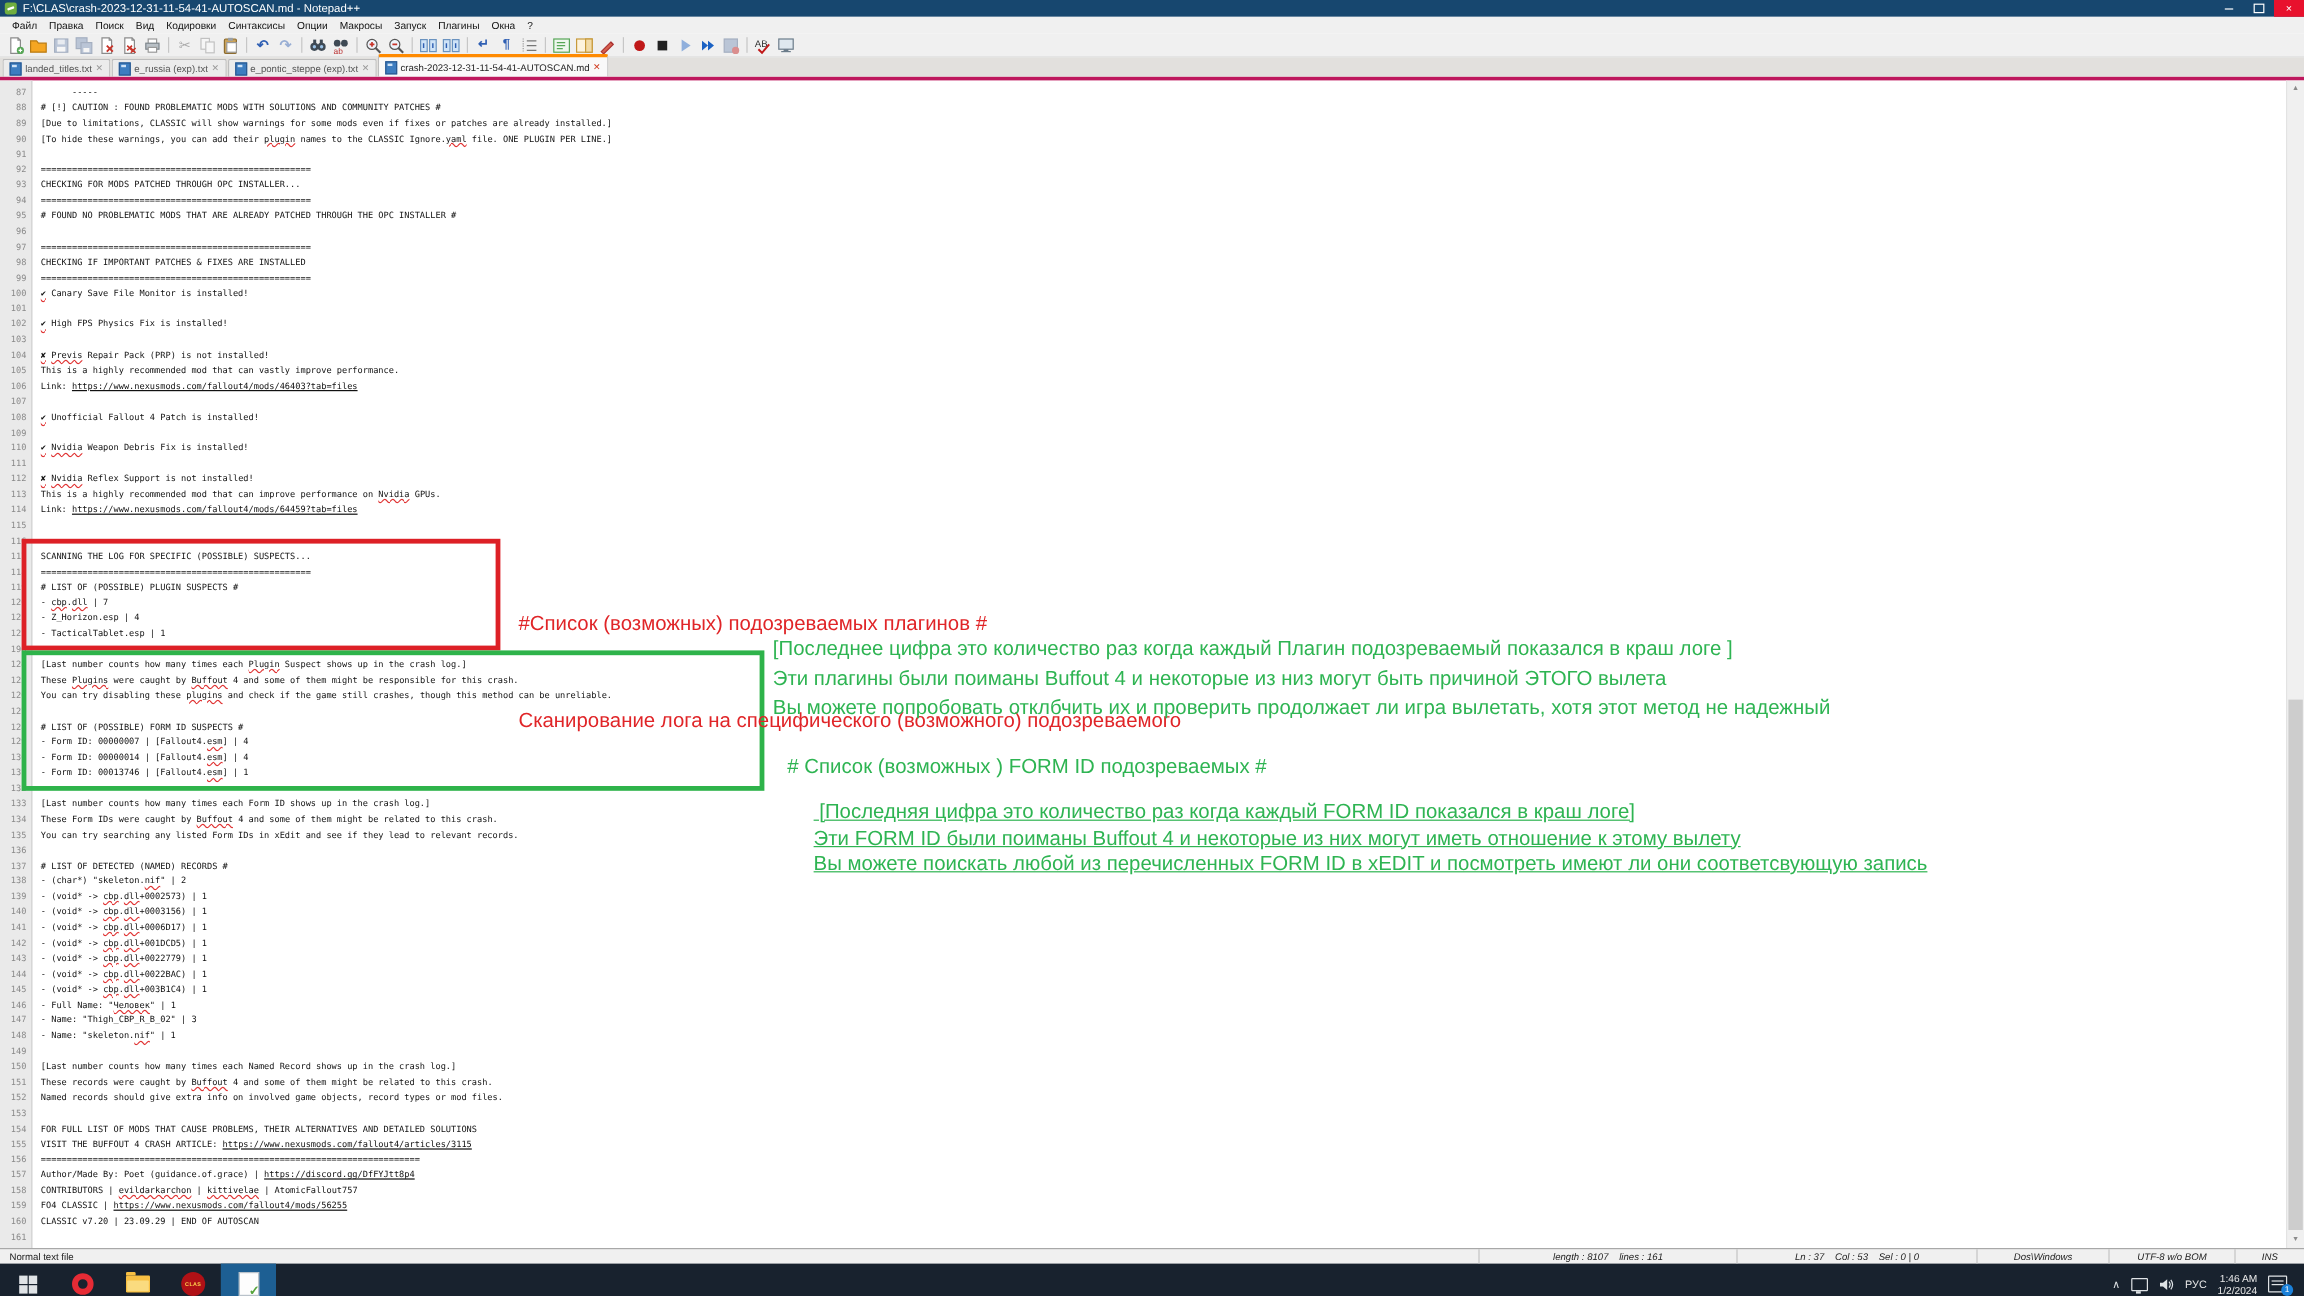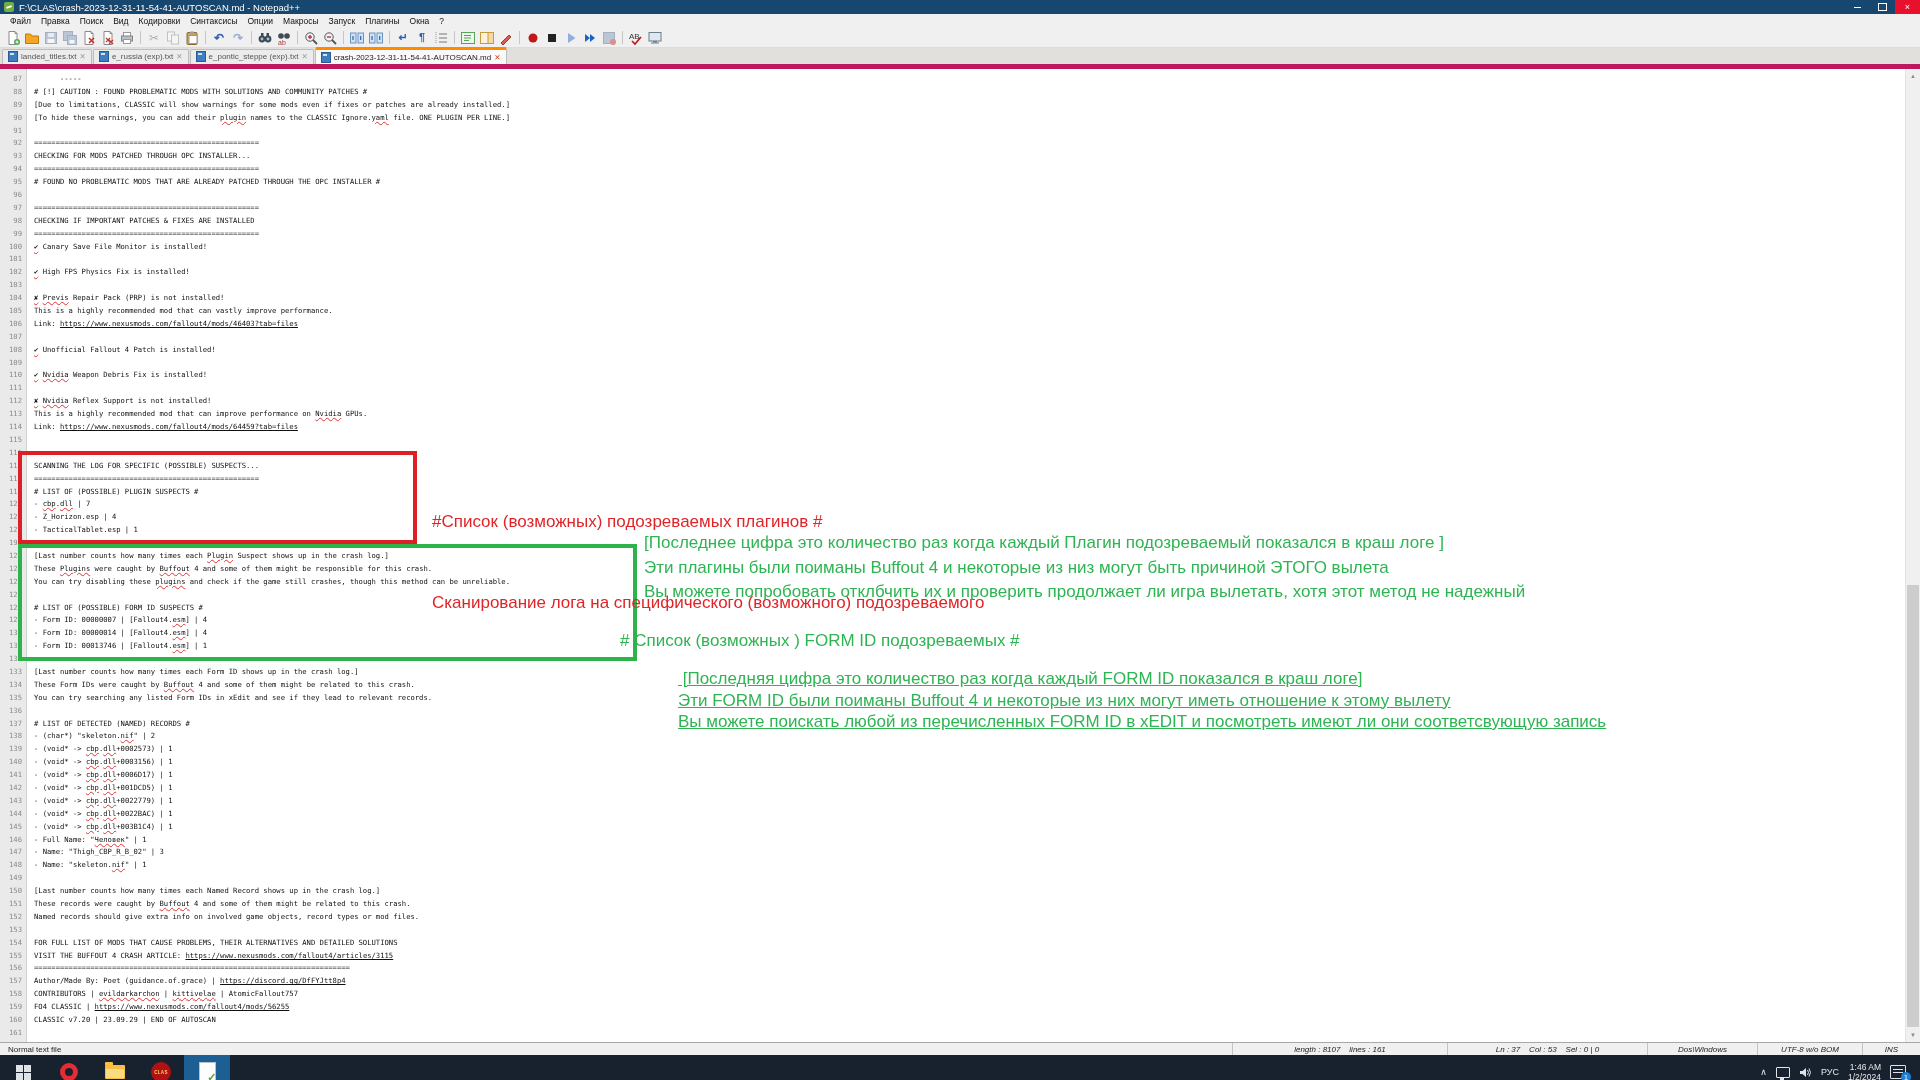--- a/index.html
+++ b/index.html
@@ -18,48 +18,48 @@
   
   .menubar{height:14px;background:#f0f0f0;display:flex;align-items:center;font-size:8.5px;color:#111;padding-left:5px;}
   .menu-item{padding:0 5px;height:100%;display:flex;align-items:center;}
   
   .toolbar{height:19px;background:#f0f0f0;border-bottom:1px solid #dcdcdc;display:flex;align-items:center;padding-left:4px;gap:1px;}
   .tbi{width:18px;height:17px;display:flex;align-items:center;justify-content:center;border-radius:2px;}
   .tbi.dim{opacity:.45;}
   .tbi svg{display:block;}
   .tbsep{width:1px;height:13px;background:#c6c6c6;margin:0 3px;}
   
-  .tabbar{height:16px;background:#e2e0dd;display:flex;align-items:center;padding-left:2px;gap:1px;}
+  .tabbar{height:16px;background:#e2e0dd;display:flex;align-items:flex-end;padding-left:2px;gap:1px;}
   .tab{height:14px;display:flex;align-items:center;gap:3px;padding:0 5px;background:#ececec;
        border:1px solid #bdbdbd;border-bottom:none;font-size:8px;color:#555;border-radius:2px 2px 0 0;}
   .tab.active{background:#f9f9f9;border-top:3px solid #ff8a00;height:16px;color:#222;}
   .ficon{width:8px;height:9px;background:#3d7dc0;border:1px solid #2b5a92;position:relative;flex:0 0 auto;}
   .ficon::after{content:"";position:absolute;left:1px;top:1px;width:4px;height:2px;background:#cfe3f7;}
   .tabx{color:#999;font-size:7.5px;line-height:1;}
   .tab.active .tabx{color:#d03a1e;}
   
-  .editor{position:relative;height:973px;background:#fff;display:flex;overflow:hidden;border-top:5px solid #be185d;}
+  .editor{position:relative;height:973px;background:#fff;display:flex;overflow:hidden;border-top:3px solid #be185d;}
   .gutter{width:27px;background:#eaeaea;color:#8a8a8a;text-align:right;padding:4px 4px 0 0;box-sizing:border-box;
           font-family:"DejaVu Sans Mono","DejaVu Sans",monospace;font-size:7.2px;border-right:1px solid #d2d2d2;flex:0 0 auto;}
   .gutter div{height:12.9px;line-height:12.9px;}
   .code{flex:1;padding:4px 0 0 7px;font-family:"DejaVu Sans Mono","DejaVu Sans",monospace;font-size:7.2px;
         color:#111;white-space:pre;overflow:hidden;}
   .code .cl{height:12.9px;line-height:12.9px;}
   .lnk{text-decoration:underline;}
   .sp{text-decoration:underline wavy #e03434 1px;text-underline-offset:1px;}
   
   .ovl{position:absolute;box-sizing:border-box;pointer-events:none;}
   .red-box{left:18px;top:382px;width:399px;height:93px;border:4px solid #dd2026;}
   .green-box{left:18px;top:475px;width:619px;height:117px;border:4px solid #2eb34a;}
   .ann{position:absolute;font-size:17px;white-space:pre;}
   .ann.red{color:#e02528;}
   .ann.green{color:#2eb452;}
   #red-ann{left:432px;top:385px;line-height:27px;}
   #green-ann1{left:644px;top:462px;line-height:24.5px;}
-  #green-header{left:620px;top:560px;line-height:24px;}
+  #green-header{left:656px;top:560px;line-height:24px;}
   #green-ann2{left:678px;top:599px;line-height:21.5px;text-decoration:underline;}
   
   .vscroll{position:absolute;right:0;top:0;bottom:0;width:14px;background:#f0f0f0;border-left:1px solid #e3e3e3;}
   .varrow{position:absolute;left:0;width:14px;height:14px;display:flex;align-items:center;justify-content:center;color:#8a8a8a;font-size:6px;}
   .varrow.up{top:0;} .varrow.down{bottom:0;}
   .vthumb{position:absolute;left:1px;right:1px;top:53%;height:45.5%;background:#cdcdcd;}
   
   .statusbar{height:12px;background:#f0f0f0;border-top:1px solid #a8a8a8;display:flex;align-items:center;
              font-size:8px;color:#222;white-space:pre;}
   .sb-left{flex:1;padding-left:8px;}

